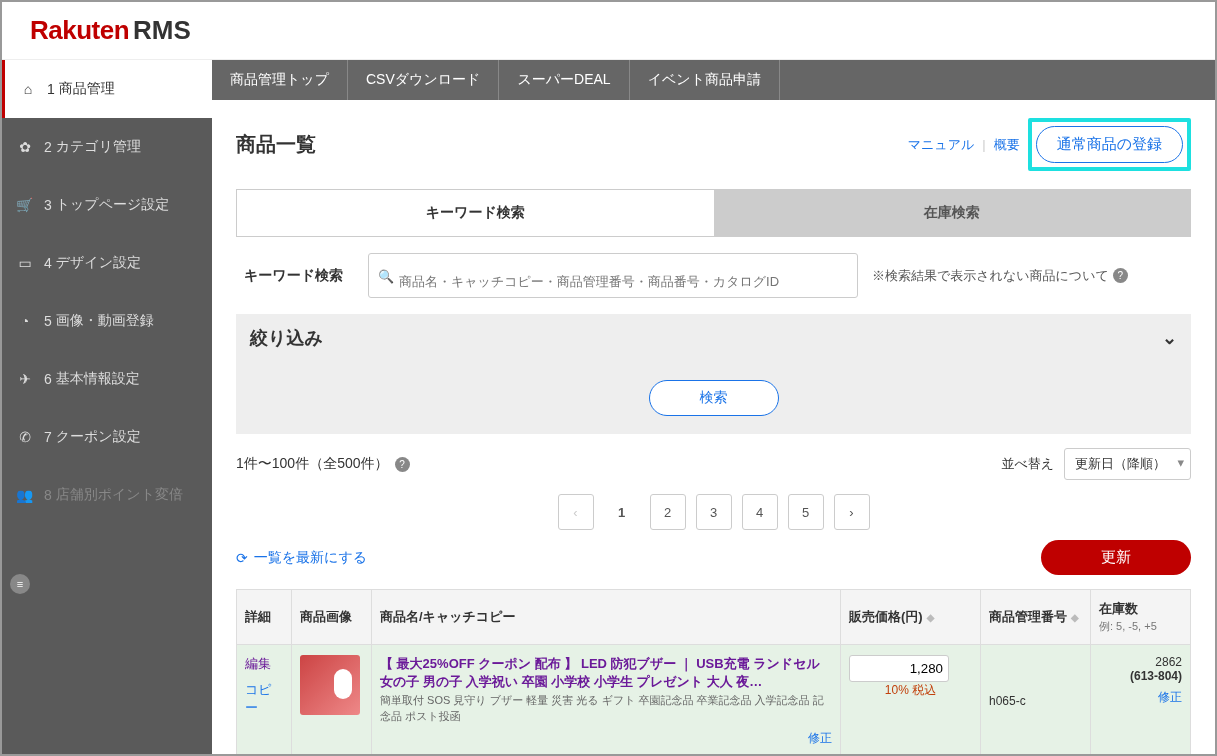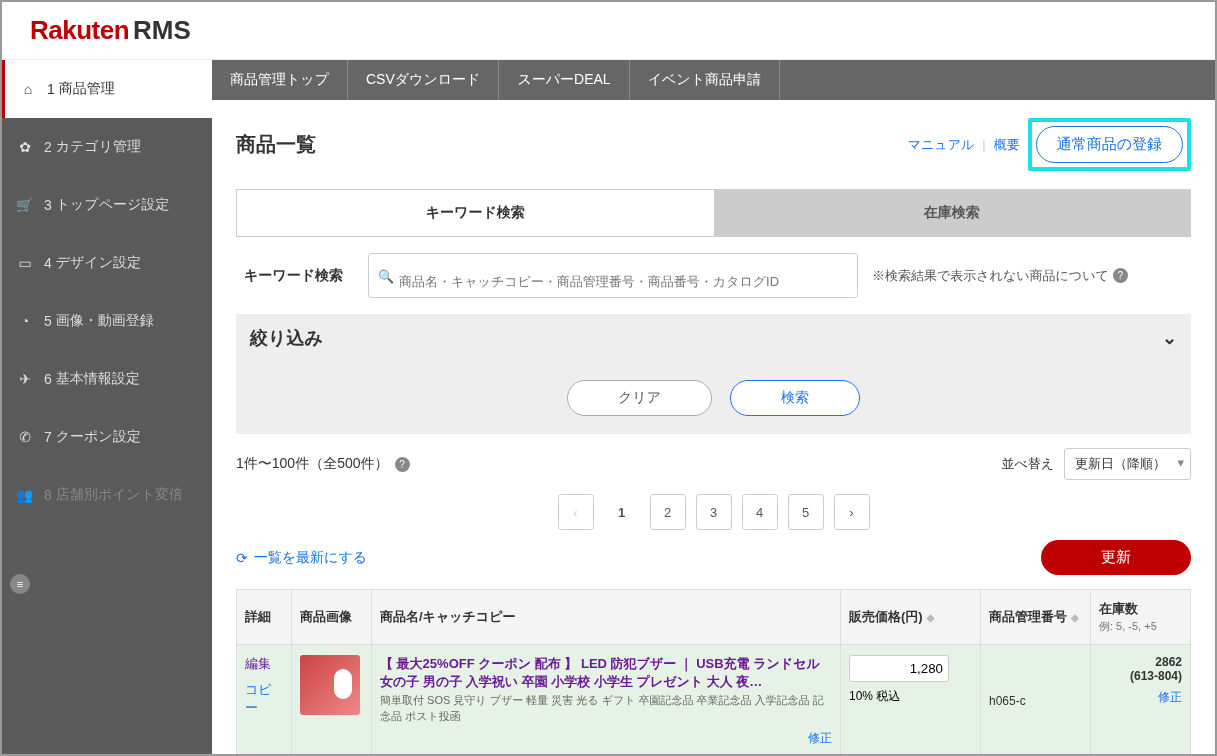--- a/index.html
+++ b/index.html
@@ -57,21 +57,21 @@
 .update-btn { background: #bf0000; color: #fff; border: none; border-radius: 22px; padding: 8px 60px; font-size: 15px; cursor: pointer; }
 table { width: 100%; border-collapse: collapse; }
 th { background: #f4f4f4; border: 1px solid #ddd; padding: 10px 8px; text-align: left; font-size: 13px; font-weight: bold; }
 th .sub { font-weight: normal; font-size: 11px; color: #777; }
 td { border: 1px solid #ddd; padding: 10px 8px; vertical-align: top; font-size: 12px; }
 tr.row-green td { background: #e6f2e6; }
 .prod-title { color: #6b1a99; font-weight: bold; font-size: 13px; line-height: 1.4; }
 .prod-desc { color: #666; font-size: 11px; line-height: 1.4; margin-top: 2px; }
 .fix { color: #1a73e8; text-align: right; font-size: 12px; cursor: pointer; margin-top: 6px; }
 .priceinput { border: 1px solid #ccc; padding: 5px; width: 100px; text-align: right; border-radius: 3px; }
-.tax { text-align: left; margin-top: 6px; color: #000000; }
+.tax { text-align: center; color: #c2410c; }
 .thumb { width: 60px; height: 60px; background: linear-gradient(135deg,#c44,#e88); border-radius: 3px; position: relative; overflow: hidden; }
 .thumb::after { content: ""; position: absolute; right: 8px; top: 14px; width: 18px; height: 30px; background: #fff; border-radius: 9px; }
 .sorticon { color: #bbb; font-size: 10px; margin-left: 4px; }
 .stockcell { text-align: right; }
 </style>
 </head>
 <body>
 
 <div class="frame">
   <div class="header">
@@ -153,21 +153,20 @@
             <span class="qmark">?</span>
           </div>
         </div>
 
         <div class="filterbar">
           <span>絞り込み</span>
           <span>⌄</span>
         </div>
 
         <div class="btnrow">
-          <button class="pill-btn pill-clear">クリア</button>
           <button class="pill-btn pill-search">検索</button>
         </div>
 
         <div class="countrow">
           <div class="count">
             <span>1件〜100件（全500件）</span>
             <span class="qmark">?</span>
           </div>
           <div class="sortrow">
             <span>並べ替え</span>
@@ -217,21 +216,21 @@
                 <div class="prod-title">【 最大25%OFF クーポン 配布 】 LED 防犯ブザー ｜ USB充電 ランドセル 女の子 男の子 入学祝い 卒園 小学校 小学生 プレゼント 大人 夜…</div>
                 <div class="prod-desc">簡単取付 SOS 見守り ブザー 軽量 災害 光る ギフト 卒園記念品 卒業記念品 入学記念品 記念品 ポスト投函</div>
                 <div class="fix">修正</div>
               </td>
               <td>
                 <input class="priceinput" value="1,280" style="">
                 <div class="tax">10% 税込</div>
               </td>
               <td style="vertical-align:middle">h065-c</td>
               <td class="stockcell">
-                <div style="font-weight:bold">2862</div>
+                <div style="font-weight:normal">2862</div>
                 <div style="font-weight:bold">(613-804)</div>
                 <div class="fix">修正</div>
               </td>
             </tr>
           </tbody>
         </table>
 
       </div>
     </div>
   </div>

